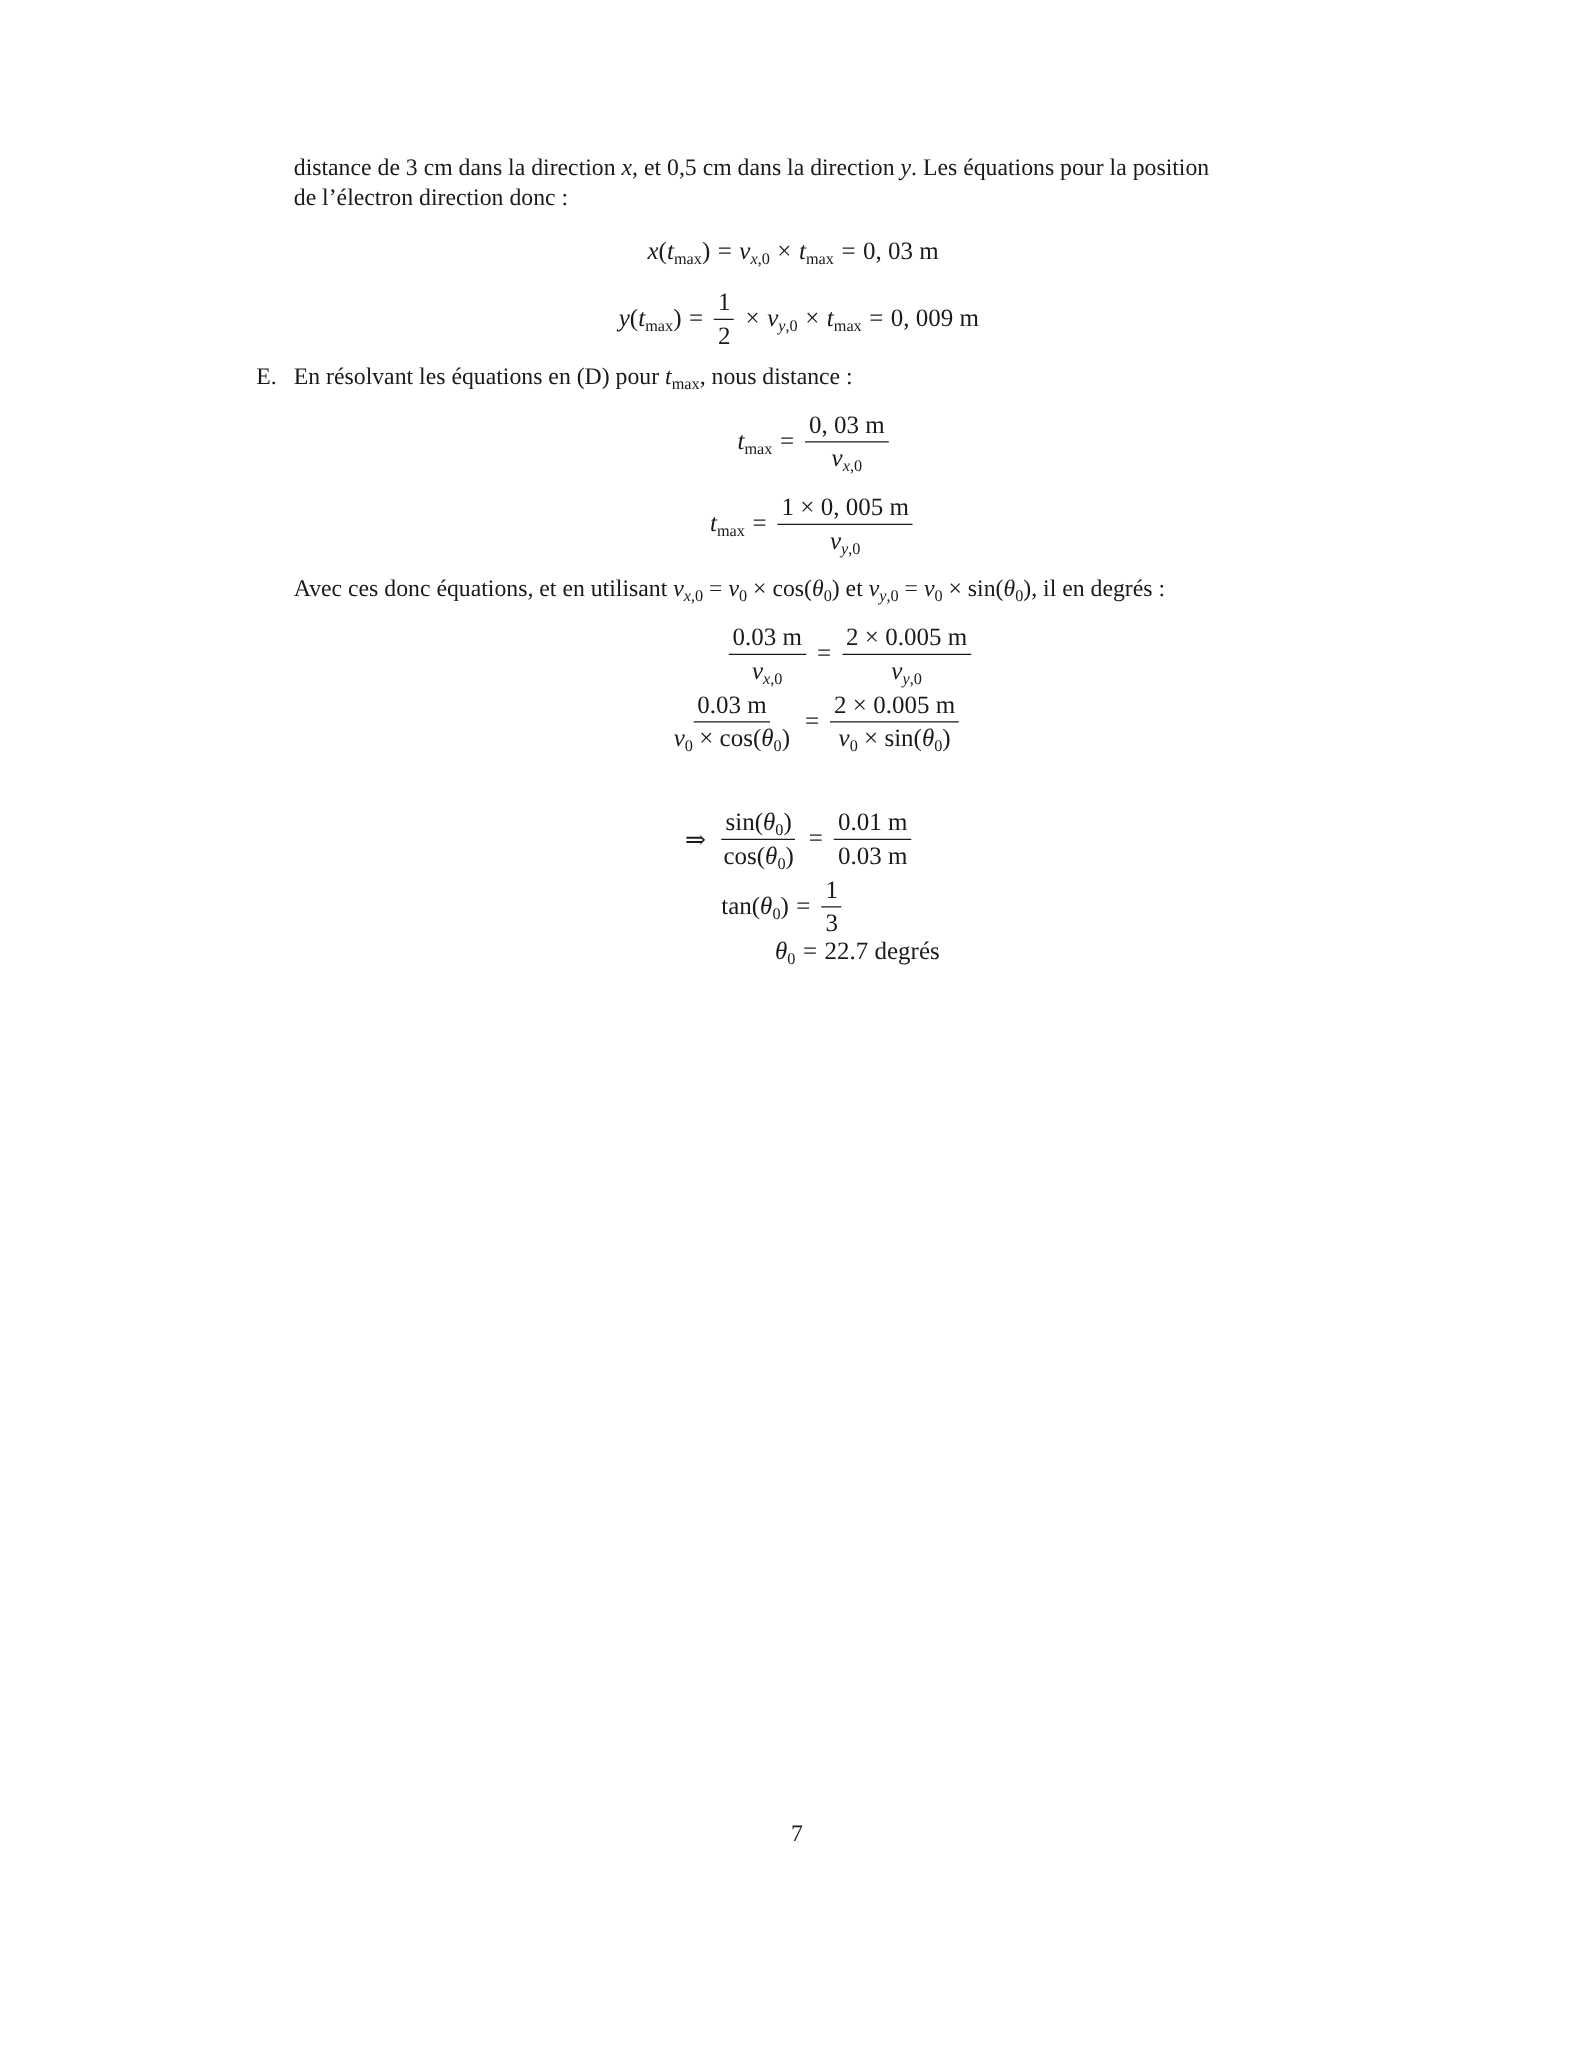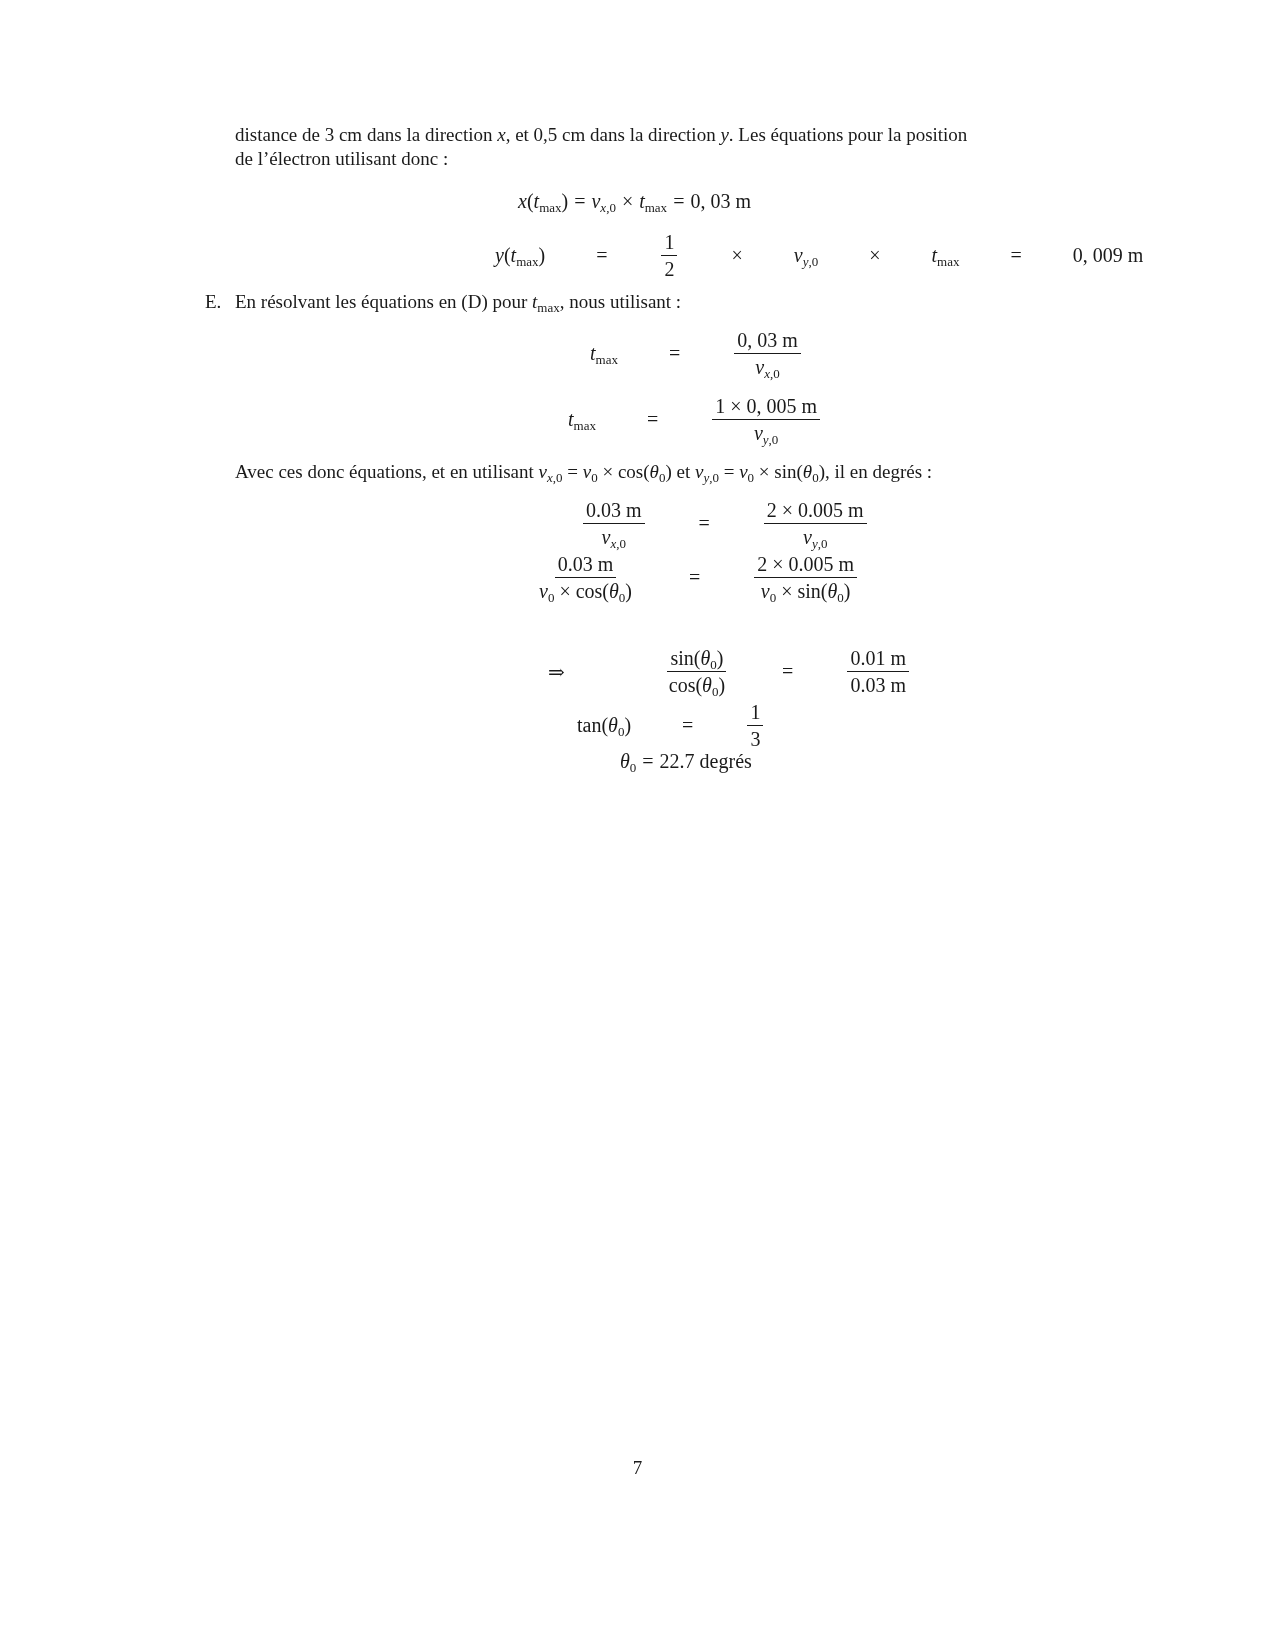--- a/index.html
+++ b/index.html
@@ -7,29 +7,29 @@
          font-family: "Liberation Serif", "DejaVu Serif", serif; color: #1a1a1a; font-size: 19px; }
   .line { position: absolute; white-space: nowrap; line-height: 24px; }
   .eq { position: absolute; white-space: nowrap; font-size: 20px; }
   i, .mi { font-style: italic; }
   sub { font-size: 13px; vertical-align: -4px; line-height: 0; }
   .frac { display: inline-flex; flex-direction: column; align-items: center; vertical-align: middle; margin: 0 3px; }
   .frac .num { padding: 0 3px 1px 3px; border-bottom: 1px solid #1a1a1a; line-height: 24px; }
   .frac .den { padding: 1px 3px 0 3px; line-height: 24px; }
   .op { margin: 0 6px; }
   .pagenum { position: absolute; left: 0; width: 1275px; text-align: center; top: 1502px; font-size: 19px; }
-  .row { display: flex; align-items: center; gap: 45px; }
+  .row { display: flex; align-items: center; }
 </style>
 </head>
 <body>
 
 <div class="line" style="left:235px; top:123px;text-align:center;">
   <span>distance de 3 cm dans la direction </span><i>x</i><span>, et 0,5 cm dans la direction </span><i>y</i><span>. Les équations pour la position</span>
 </div>
-<div class="line" style="left:235px; top:147px;">de l’électron utilisant donc :</div>
+<div class="line" style="left:235px; top:147px;">de l’électron direction donc :</div>
 
 <div class="eq" style="left:518px; top:190px;">
   <i>x</i>(<i>t</i><sub>max</sub>)<span class="op">=</span><i>v</i><sub><i>x</i>,0</sub><span class="op">×</span><i>t</i><sub>max</sub><span class="op">=</span><span>0, 03 m</span>
 </div>
 
 <div class="eq row" style="left:495px; top:230px;">
   <span><i>y</i>(<i>t</i><sub>max</sub>)</span>
     <span class="op">=</span>
   <span class="frac">
       <span class="num">1</span>
@@ -38,21 +38,21 @@
   <span class="op">×</span>
     <span><i>v</i><sub><i>y</i>,0</sub></span>
     <span class="op">×</span>
     <span><i>t</i><sub>max</sub></span>
     <span class="op">=</span>
     <span>0, 009 m</span>
 </div>
 
 <div class="line" style="left:205px; top:290px;">E.</div>
 <div class="line" style="left:235px; top:290px;">
-  <span>En résolvant les équations en (D) pour </span><i>t</i><sub>max</sub><span>, nous utilisant :</span>
+  <span>En résolvant les équations en (D) pour </span><i>t</i><sub>max</sub><span>, nous distance :</span>
 </div>
 
 <div class="eq row" style="left:590px; top:328px;">
   <span><i>t</i><sub>max</sub></span>
     <span class="op">=</span>
   <span class="frac">
       <span class="num">0, 03 m</span>
       <span class="den"><i>v</i><sub><i>x</i>,0</sub></span>
     </span>
 </div>

